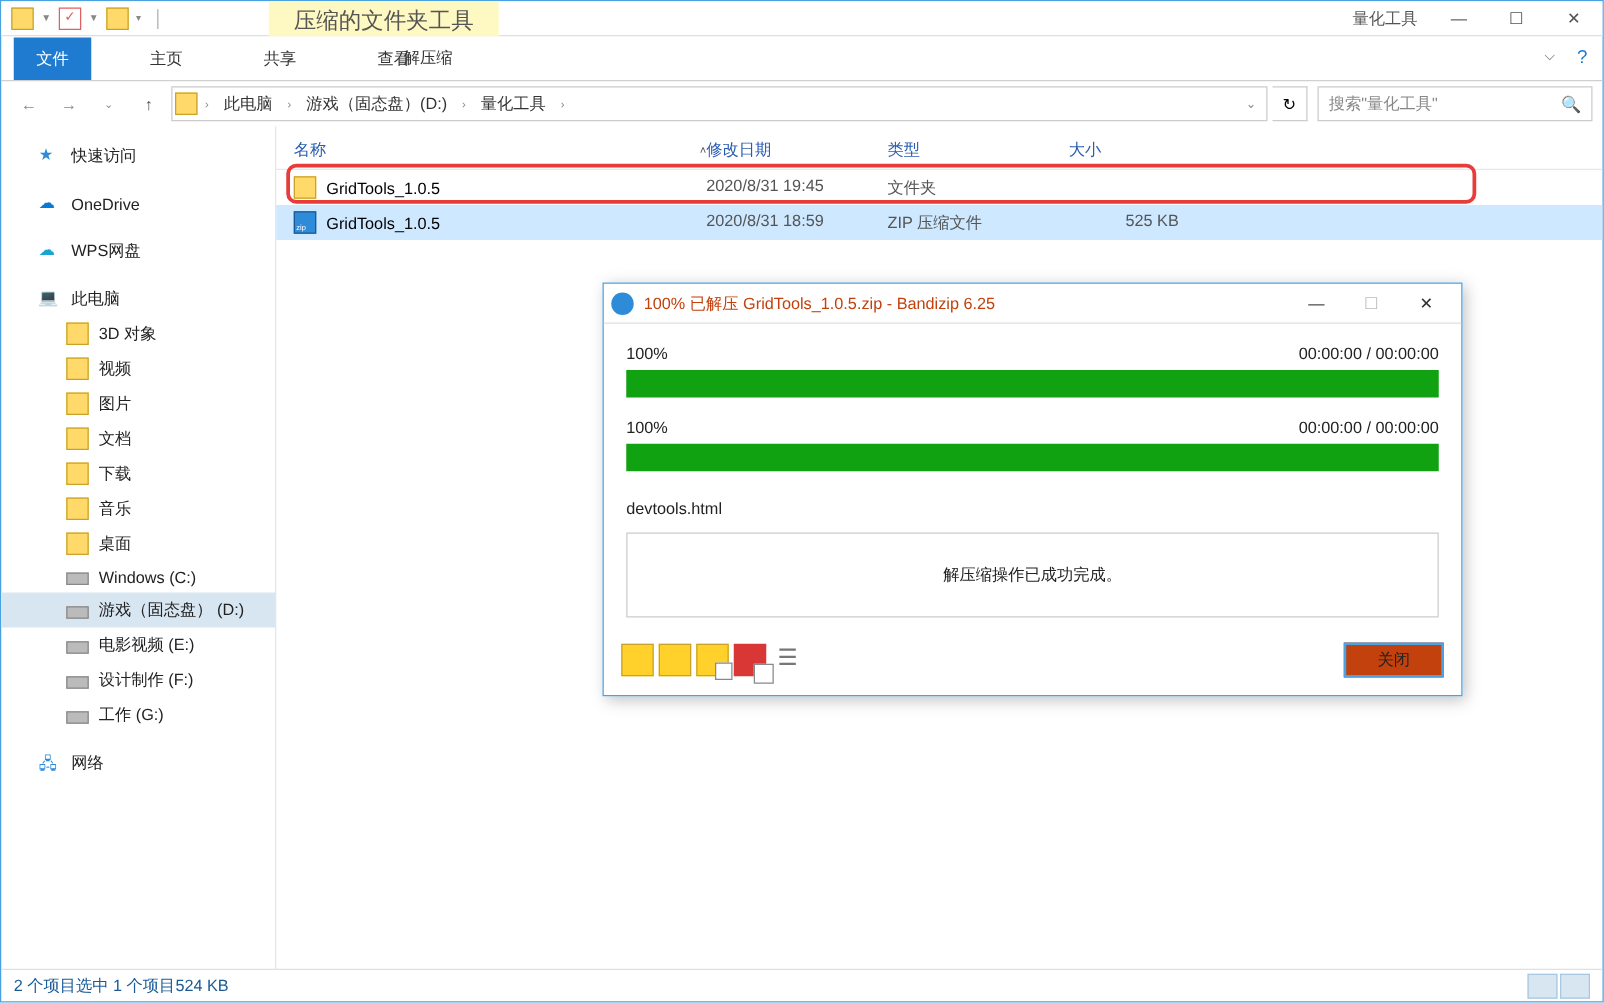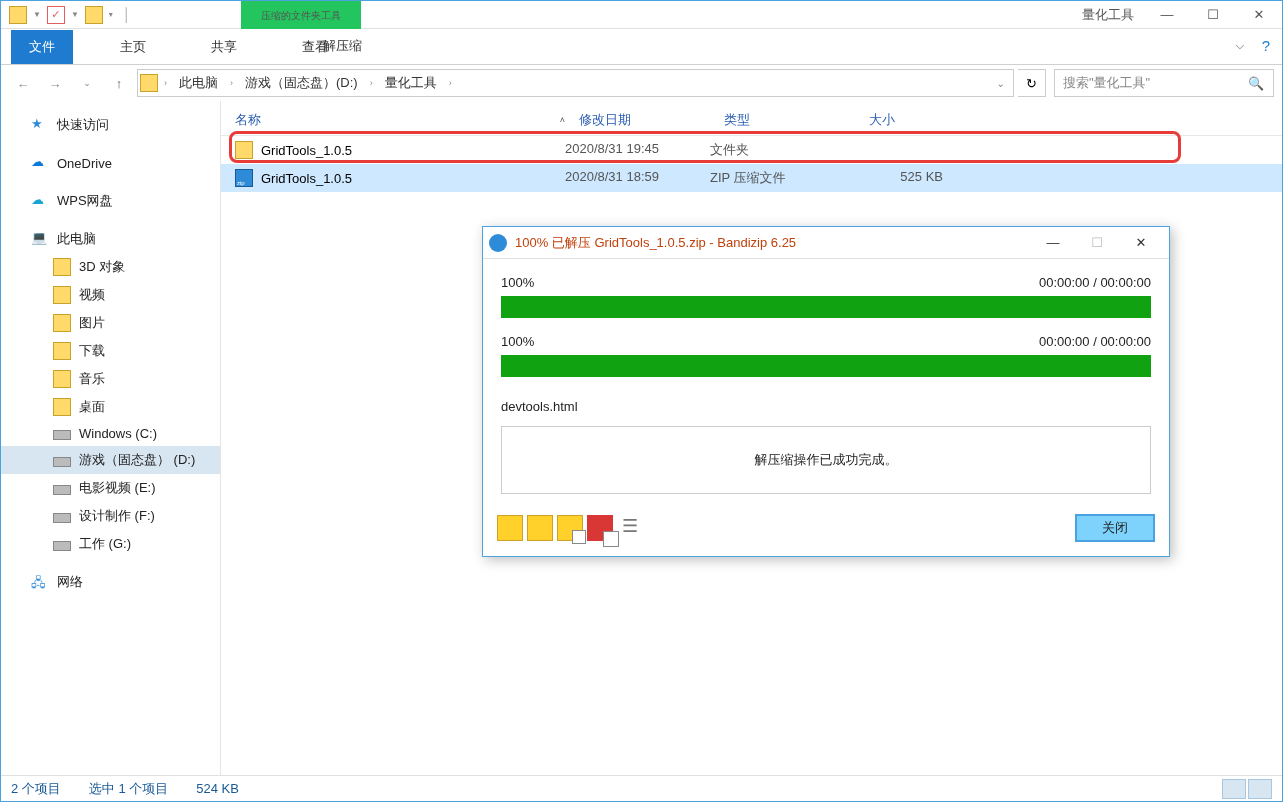--- a/index.html
+++ b/index.html
@@ -5,21 +5,21 @@
 * { margin:0; padding:0; box-sizing:border-box; font-family:"Segoe UI","Microsoft YaHei",sans-serif; font-size:13px; }
 body { background:#fff; width:1283px; height:802px; overflow:hidden; position:relative; border:1px solid #4aa3e0; }
 
 
 .titlebar { height:28px; background:#fff; display:flex; align-items:center; border-bottom:1px solid #e0e0e0; }
 .titlebar .qat { display:flex; align-items:center; gap:6px; padding-left:8px; }
 .qicon { width:18px; height:18px; display:inline-block; }
 .folder-mini { background:#ffd96a; border:1px solid #c9a227; }
 .check-mini { border:1px solid #e06060; color:#e06060; text-align:center; font-size:11px; line-height:14px; }
 .copy-mini { background:#ffd96a; border:1px solid #c9a227; }
-.tab-context { background:#22c55e; color:#555; padding:4px 20px 2px; margin-left:110px; font-size:10px; height:28px; display:flex; align-items:center; }
+.tab-context { background:#fef9c3; color:#555; padding:4px 20px 2px; margin-left:84px; font-size:18px; height:28px; display:flex; align-items:center; }
 .title-right { margin-left:auto; color:#555; padding-right:10px; }
 .win-controls { display:flex; }
 .win-controls div { width:46px; height:28px; display:flex; align-items:center; justify-content:center; color:#555; }
 
 
 .ribbon { height:36px; display:flex; align-items:flex-end; border-bottom:1px solid #d0d0d0; padding-left:10px; position:relative;gap:29px; }
 .ribbon .tab { padding:8px 18px; color:#333; }
 .ribbon .tab.file { background:#1e7bcf; color:#fff; }
 .ribbon .tab.context { position:absolute; left:288px; top:0; padding:8px 34px; color:#333; }
 .ribbon .help { position:absolute; right:12px; top:8px; color:#1e7bcf; font-size:15px; }
@@ -49,38 +49,38 @@
 .ticon.cloud-blue { color:#0a78d4; }
 .ticon.cloud-teal { color:#19a5cf; }
 .ticon.pc { color:#4a7ba8; }
 .ticon.folder { background:#ffd96a; border:1px solid #c9a227; }
 .ticon.drive { background:#bbb; border:1px solid #888; height:10px; margin-top:3px; }
 .ticon.net { color:#2e8bd8; }
 
 .filelist { flex:1; padding-top:6px; position:relative; }
 .col-header { display:flex; color:#2a5db0; padding:4px 0 6px 14px; border-bottom:1px solid #e8e8e8; }
 .col-header .c1 { width:330px; display:flex; align-items:center; gap:4px; }
-.col-header .c2 { width:145px;margin-left:14px; }
+.col-header .c2 { width:145px; }
 .col-header .c3 { width:145px; }
 .col-header .c4 { width:100px; }
 .row { display:flex; align-items:flex-start; padding:5px 0 5px 14px; }
 .row.sel { background:#cde8ff; }
 .row .c1 { width:330px; display:flex; align-items:center; gap:8px; }
 .row .c2 { width:145px; color:#555; }
 .row .c3 { width:145px; color:#555; }
 .row .c4 { width:100px; color:#555; text-align:right; padding-right:12px; }
 .ficon { width:18px; height:18px; }
 .ficon.folder { background:#ffd96a; border:1px solid #c9a227; }
 .ficon.zip { background:#2e8bd8; border:1px solid #1a5a96; position:relative; }
 .ficon.zip::after { content:"zip"; font-size:6px; color:#fff; position:absolute; bottom:0; left:1px; }
 .highlight-box { position:absolute; border:3px solid #e73c3a; border-radius:8px; left:8px; top:30px; width:952px; height:32px; pointer-events:none; }
 .sort-arrow { font-size:9px; color:#555; margin-left:-4px; }
 
 
-.statusbar { position:absolute; bottom:0; left:0; right:0; height:26px; border-top:1px solid #e0e0e0; display:flex; align-items:center; padding:0 10px; color:#1a5a96; gap:28px; }
+.statusbar { position:absolute; bottom:0; left:0; right:0; height:26px; border-top:1px solid #e0e0e0; display:flex; align-items:center; padding:0 10px; color:#1a5a96; gap:0; }
 .statusbar .viewbtns { margin-left:auto; display:flex; gap:2px; }
 .statusbar .viewbtn { width:24px; height:20px; border:1px solid #a8c7e0; background:#d8e6f2; }
 
 
 .dialog { position:absolute; left:481px; top:225px; width:688px; background:#fff; border:1px solid #4aa3e0; box-shadow:3px 3px 12px rgba(0,0,0,0.25); }
 .dialog .dtitle { height:32px; display:flex; align-items:center; padding:0 6px; border-bottom:1px solid #e0e0e0; }
 .dtitle .dicon { width:18px; height:18px; background:#2e8bd8; border-radius:50%; margin-right:8px; }
 .dtitle .dtext { flex:1; color:#c2410c; }
 .dtitle .dwin { display:flex; }
 .dtitle .dwin div { width:44px; height:30px; display:flex; align-items:center; justify-content:center; color:#333; }
@@ -92,21 +92,21 @@
 .dmsg { border:1px solid #ccc; padding:24px 0; text-align:center; color:#222; }
 .dfooter { display:flex; align-items:center; padding:10px 14px 14px; gap:4px; }
 .dfooter .fic { width:26px; height:26px; }
 .dfooter .fic.yellow { background:#ffd12a; border:1px solid #c9a227; }
 .dfooter .fic.yellow2 { background:#ffd12a; border:1px solid #c9a227; }
 .dfooter .fic.yellow3 { background:#ffd12a; border:1px solid #c9a227; position:relative; }
 .dfooter .fic.yellow3::after { content:""; position:absolute; right:-4px; bottom:-4px; width:12px; height:12px; background:#fff; border:1px solid #888; }
 .dfooter .fic.red { background:#d93636; color:#fff; position:relative; }
 .dfooter .fic.red::after { content:""; position:absolute; right:-6px; bottom:-6px; width:14px; height:14px; background:#fff; border:1px solid #888; }
 .dfooter .fic.menu { color:#777; font-size:18px; text-align:center; }
-.dfooter .closebtn { margin-left:auto; width:80px; height:28px; border:2px solid #4aa3e0; background:#7dd3fc; color:#222; }
+.dfooter .closebtn { margin-left:auto; width:80px; height:28px; border:2px solid #4aa3e0; background:#c2410c; color:#222; }
 </style>
 </head>
 <body>
 
 <div class="titlebar">
   <div class="qat">
     <span class="qicon folder-mini"></span>
     <span style="font-size:8px;color:#888">▼</span>
     <span class="qicon check-mini">✓</span>
     <span style="font-size:8px;color:#888">▼</span>
@@ -184,20 +184,24 @@
     <div class="tree-item indent">
         <span class="ticon folder"></span>
         <span>视频</span>
       </div>
     <div class="tree-item indent">
         <span class="ticon folder"></span>
         <span>图片</span>
       </div>
     <div class="tree-item indent">
         <span class="ticon folder"></span>
+        <span>文档</span>
+      </div>
+    <div class="tree-item indent">
+        <span class="ticon folder"></span>
         <span>下载</span>
       </div>
     <div class="tree-item indent">
         <span class="ticon folder"></span>
         <span>音乐</span>
       </div>
     <div class="tree-item indent">
         <span class="ticon folder"></span>
         <span>桌面</span>
       </div>

